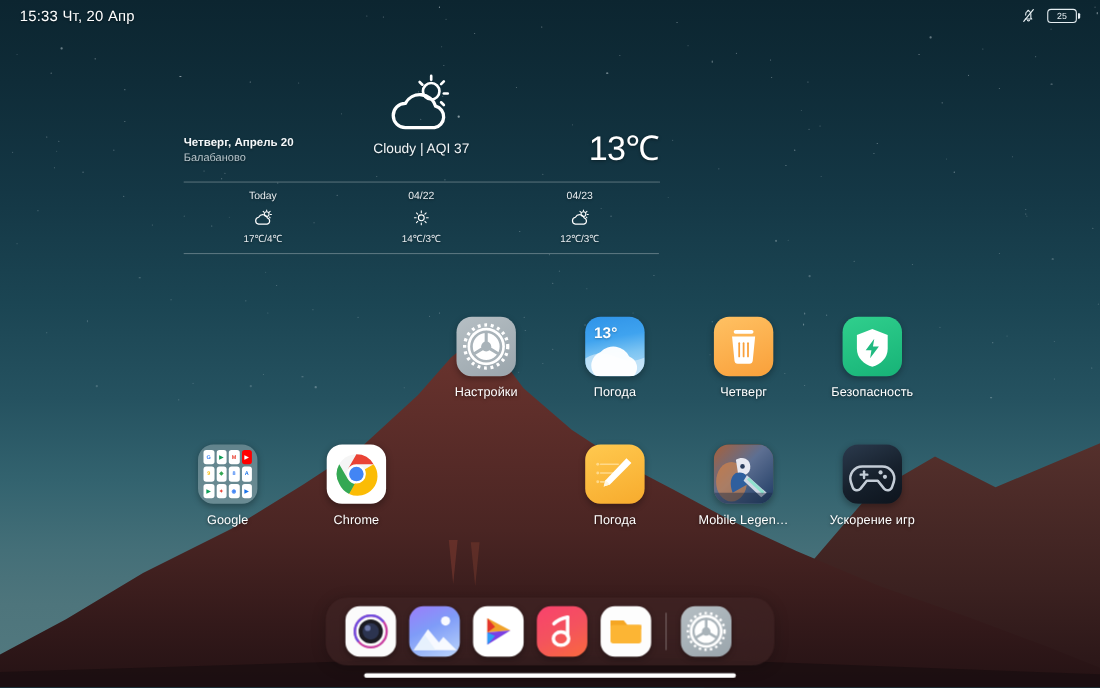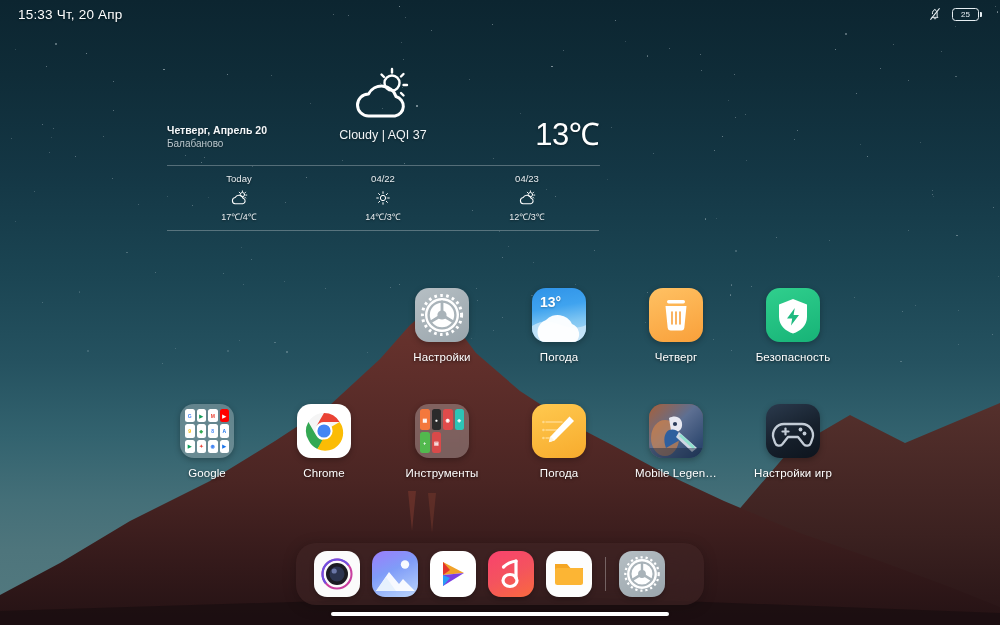--- a/index.html
+++ b/index.html
@@ -504,35 +504,20 @@
             <div class="mini" style="background:#ffffff;color:#4285f4">8</div>
             <div class="mini" style="background:#ffffff;color:#1a73e8">A</div>
             <div class="mini" style="background:#ffffff;color:#0f9d58">▶</div>
             <div class="mini" style="background:#ffffff;color:#ea4335">✦</div>
             <div class="mini" style="background:#ffffff;color:#4285f4">◉</div>
             <div class="mini" style="background:#ffffff;color:#1a73e8">▶</div>
           </div>
         </div>
        <div class="app-label">Google</div>
       </div>
-      <div class="app" style="left: 387px;">
-        <div class="app-icon ic-folder">
-          <div class="mini-grid" style="grid-template-columns:repeat(4,1fr);grid-template-rows:repeat(2,1fr);">
-            <div class="mini" style="background:#f4783c;color:#ffffff">▦</div>
-            <div class="mini" style="background:#2b2b2b;color:#ffffff">●</div>
-            <div class="mini" style="background:#e04b4b;color:#ffffff">◉</div>
-            <div class="mini" style="background:#2ec4b6;color:#ffffff">◈</div>
-            <div class="mini" style="background:#52b94e;color:#ffffff">+</div>
-            <div class="mini" style="background:#d94a4a;color:#ffffff">▤</div>
-            <div></div>
-            <div></div>
-          </div>
-        </div>
-       <div class="app-label">Инструменты</div>
-      </div>
       <div class="app" style="left: 504px;">
         <div class="app-icon ic-notes"><svg width="54" height="54" viewBox="0 0 54 54">
         <g stroke="#ffd98a" stroke-width="1.5" stroke-linecap="round">
           <line x1="14" y1="18" x2="30" y2="18"></line>
           <line x1="14" y1="26" x2="26" y2="26"></line>
           <line x1="14" y1="34" x2="24" y2="34"></line>
         </g>
         <g fill="#ffd98a">
               <circle cx="11.4" cy="18" r="1.3"></circle>
               <circle cx="11.4" cy="26" r="1.3"></circle>
@@ -566,21 +551,21 @@
       <div class="app" style="left: 738px;">
         <div class="app-icon ic-game"><svg width="54" height="54" viewBox="0 0 54 54">
         <path d="M18 20 h18 a11 11 0 0 1 10.5 14.2 l-1.6 4.6 a4.2 4.2 0 0 1 -7.2 1.4 L32 33 h-10 l-5.7 7.2 a4.2 4.2 0 0 1 -7.2 -1.4 L7.5 34.2 A11 11 0 0 1 18 20 Z" fill="none" stroke="#c3ccd6" stroke-width="2.3" stroke-linejoin="round"></path>
         <g stroke="#c3ccd6" stroke-width="2.2" stroke-linecap="round">
           <line x1="16.5" y1="27.5" x2="22.5" y2="27.5"></line>
           <line x1="19.5" y1="24.5" x2="19.5" y2="30.5"></line>
         </g>
         <circle cx="34.5" cy="25.5" r="1.9" fill="#c3ccd6"></circle>
         <circle cx="38.5" cy="29.5" r="1.9" fill="#c3ccd6"></circle>
       </svg></div>
-       <div class="app-label">Настройки игр</div>
+       <div class="app-label">Ускорение игр</div>
       </div>
     </div>
 </div>
 
 <div id="dock">
   <div class="dock-app">
     <div class="dock-icon dk-camera">
       <svg width="46" height="46" viewBox="0 0 46 46">
         <circle cx="23" cy="23" r="14.5" fill="none" stroke="#c93fa0" stroke-width="2.1"></circle>
         <circle cx="23" cy="23" r="14.5" fill="none" stroke="#6f4fe0" stroke-width="2.1" stroke-dasharray="46 60" transform="rotate(140 23 23)"></circle>

